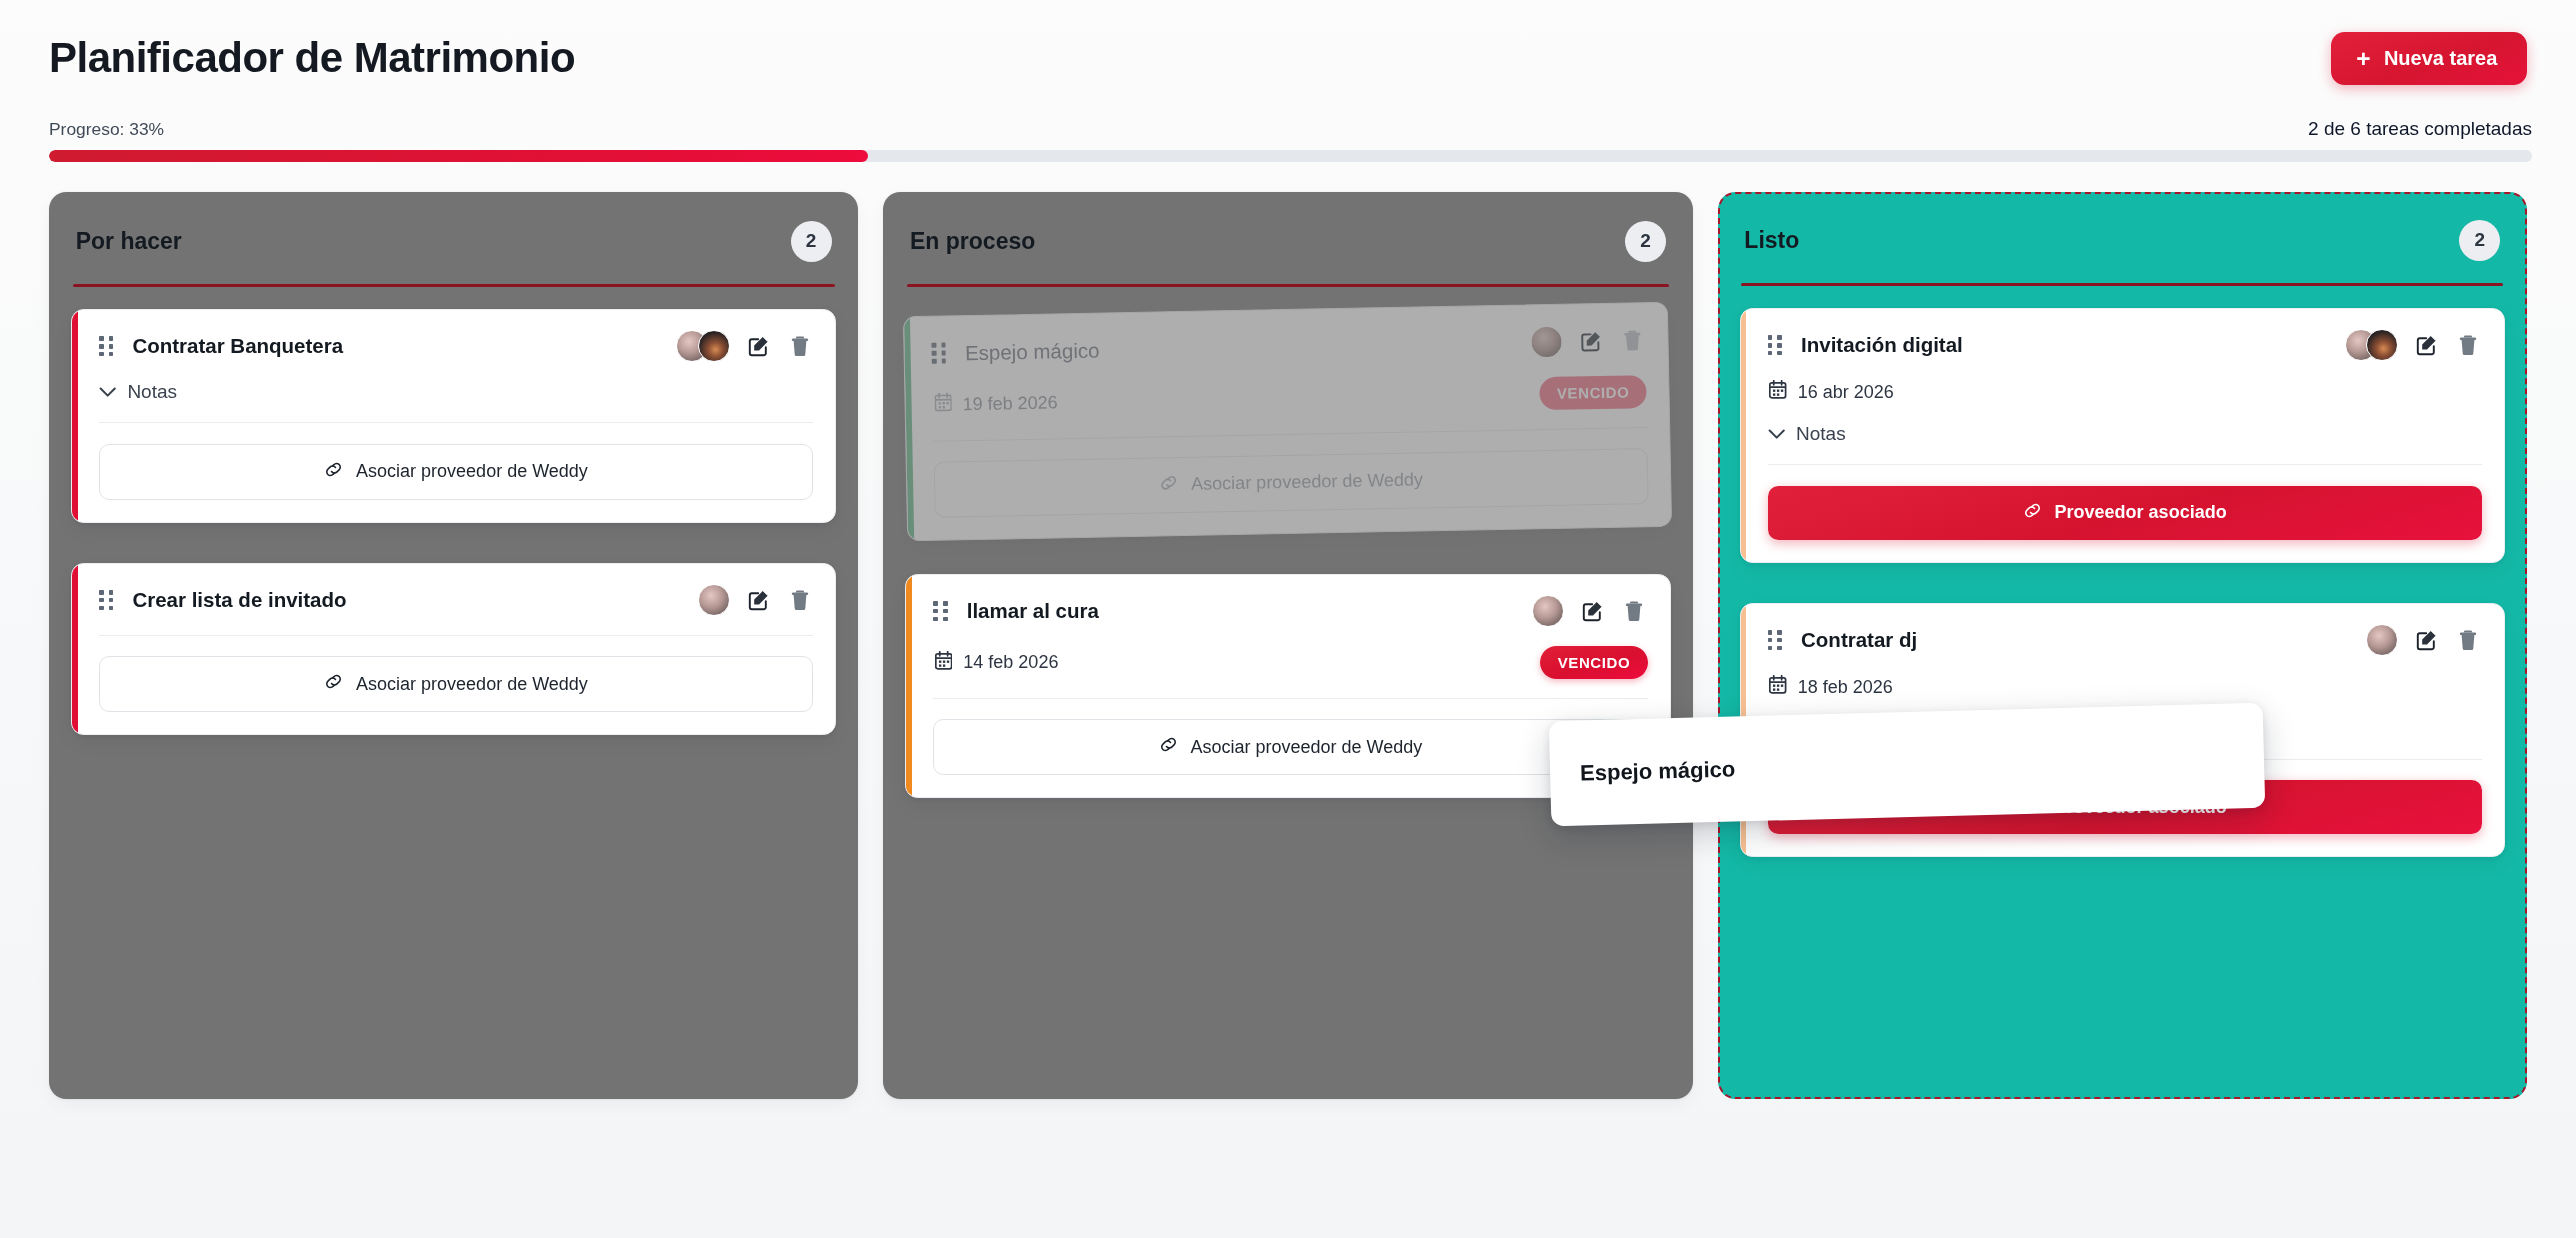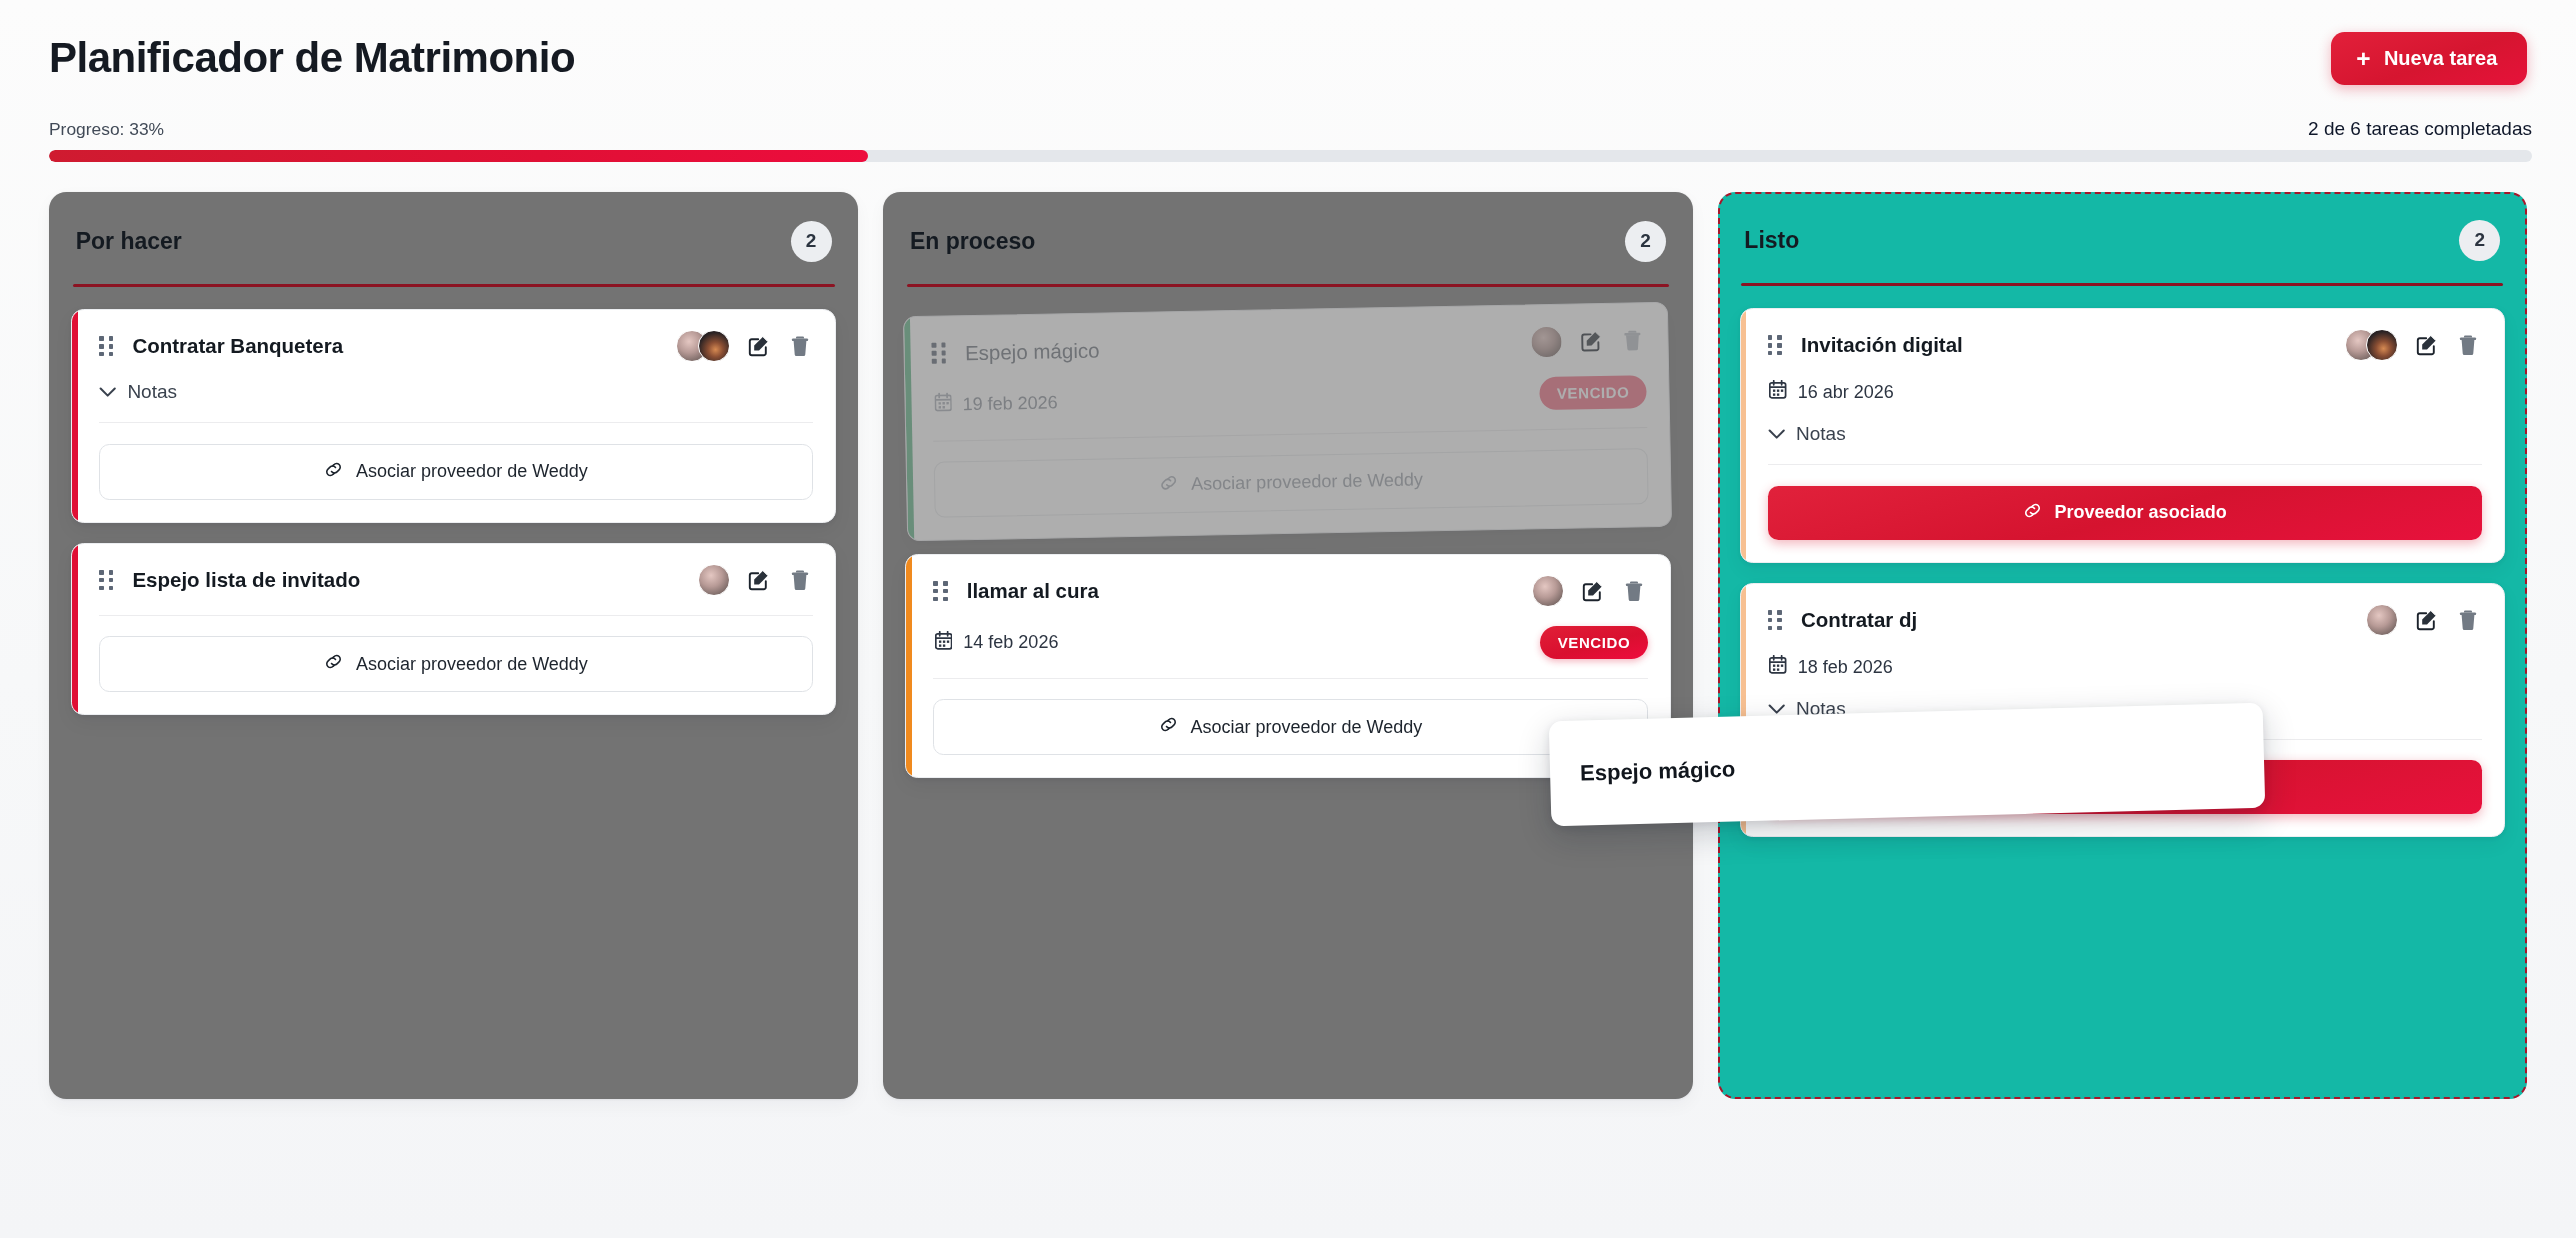--- a/index.html
+++ b/index.html
@@ -77,21 +77,21 @@
   .col-count {
     min-width: 41px; height: 41px; border-radius: 50%;
     background: #eceef1; color: #2b3440;
     font-size: 19px; font-weight: 600;
     display: flex; align-items: center; justify-content: center;
   }
   .col-rule {
     height: 3.2px; background: #8c1322; border-radius: 1.6px;
     margin: 22px 1.6px 0 1.6px;
   }
-  .col-body { margin-top: 22px; display: flex; flex-direction: column; gap: 20px; }
+  .col-body { margin-top: 22px; display: flex; flex-direction: column; gap: 40px; }
 
   
   .card {
     position: relative;
     background: #fff;
     border-radius: 12.6px;
     border: 0.8px solid #eceef1;
     box-shadow: 0 1.6px 4px rgba(16,24,40,.05), 0 8px 19px rgba(16,24,40,.05);
     padding: 20.5px 22px 22px 27px;
     overflow: hidden;
@@ -258,21 +258,21 @@
         <div class="card" style="--accent: #e01035;">
           <div class="card-top">
             <span class="grip">
               <i></i>
               <i></i>
               <i></i>
               <i></i>
               <i></i>
               <i></i>
             </span>
-            <span class="card-title">Espejo lista de invitado</span>
+            <span class="card-title">Crear lista de invitado</span>
             <span class="card-actions">
               <span class="avatars">
                 <span class="avatar av-a"></span>
               </span>
               <span class="icon-btn">
                 <svg width="24" height="24" viewBox="0 0 30 30" fill="none">
                   <path d="M23.5 16.5V24a2.5 2.5 0 0 1-2.5 2.5H6A2.5 2.5 0 0 1 3.5 24V9A2.5 2.5 0 0 1 6 6.5h8" stroke="#1c232c" stroke-width="2.4" stroke-linecap="round"></path>
                   <path d="M20 3.5l6 6-11 11H9v-6l11-11z" fill="#2a313a"></path>
                   <path d="M20 3.5l6 6" stroke="#fff" stroke-width="1.2"></path>
                 </svg>

